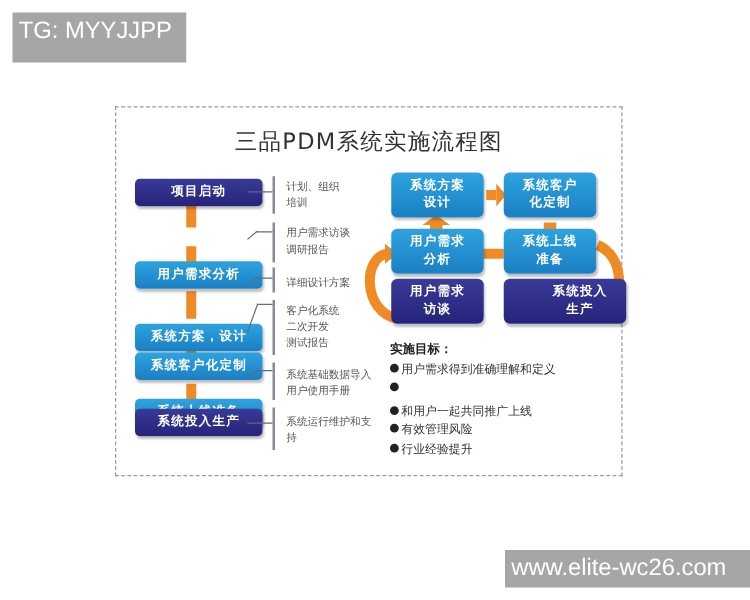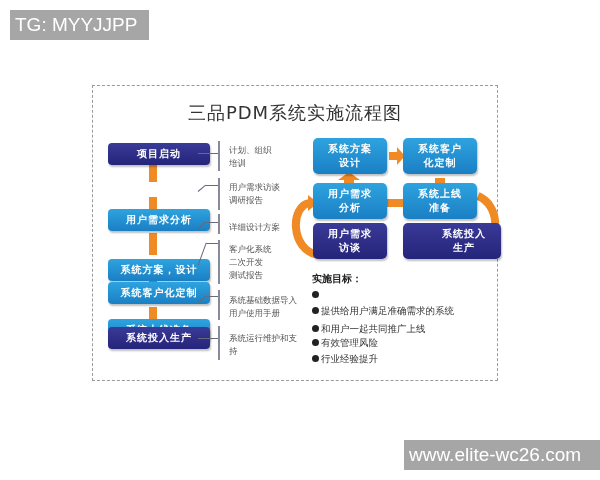--- a/index.html
+++ b/index.html
@@ -1,18 +1,18 @@
 <!DOCTYPE html>
 <html><head>
 <meta charset="utf-8">
 <style>
   html, body { margin:0; padding:0; }
   body { width:600px; height:480px; background:#ffffff; position:relative; overflow:hidden;
          font-family:"DejaVu Sans", sans-serif; }
-  .wm-top { position:absolute; left:10px; top:10px; width:139px; height:30px; background:#a6a6a6;
+  .wm-top { position:absolute; left:10px; top:10px; width:139px; height:40px; background:#a6a6a6;
             color:#ffffff; font-family:"Liberation Sans", sans-serif; font-size:19px; line-height:30px;
             padding-left:5px; box-sizing:border-box; }
   .wm-bottom { position:absolute; left:404px; top:440px; width:205px; height:30px; background:#a6a6a6;
             color:#ffffff; font-family:"Liberation Sans", sans-serif; font-size:19px; line-height:30px;
             padding-left:5px; box-sizing:border-box; }
   .frame { position:absolute; left:92px; top:85px; width:406px; height:296px; border:1px dashed #9a9a9a;
            box-sizing:border-box; }
   .title { position:absolute; left:92px; top:101px; width:406px; text-align:center; font-size:18px;
            color:#333333; letter-spacing:1px; }
   .step { position:absolute; left:108px; width:102px; height:22px; border-radius:4px; color:#ffffff;
@@ -156,19 +156,19 @@
     </div>
 </div>
 <div class="cbox dark" style="left:403px;top:223px;padding-left:24px;">
   <div>
       <div>系统投入</div>
       <div>生产</div>
     </div>
 </div>
 
 <div class="goals-title">实施目标：</div>
-<div class="goal" style="top:289px;"><span class="dot"></span></div>
-<div class="goal" style="top:305px;"><span class="dot"></span><span>提供给用户满足准确需求的系统</span></div>
+<div class="goal" style="top:289px;"><span class="dot"></span><span>用户需求得到准确理解和定义</span></div>
+<div class="goal" style="top:305px;"><span class="dot"></span></div>
 <div class="goal" style="top:323px;"><span class="dot"></span><span>和用户一起共同推广上线</span></div>
 <div class="goal" style="top:337px;"><span class="dot"></span><span>有效管理风险</span></div>
 <div class="goal" style="top:353px;"><span class="dot"></span><span>行业经验提升</span></div>
 
 <div class="wm-bottom">www.elite-wc26.com</div>
 
 </body></html>

